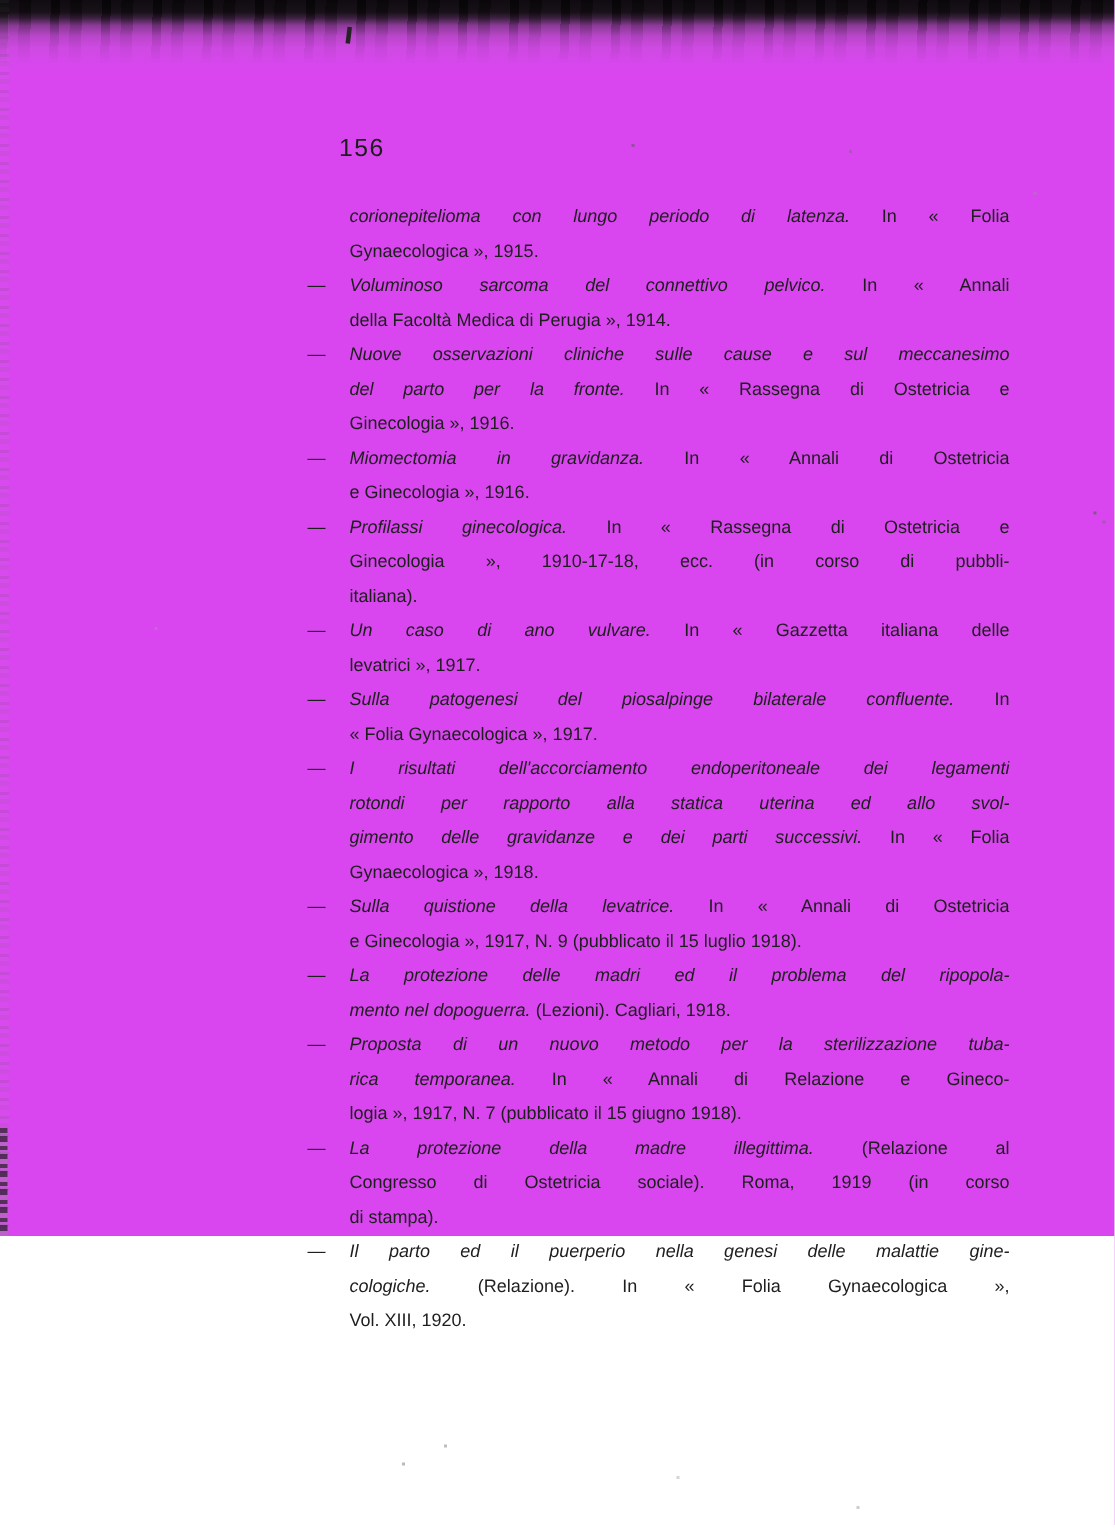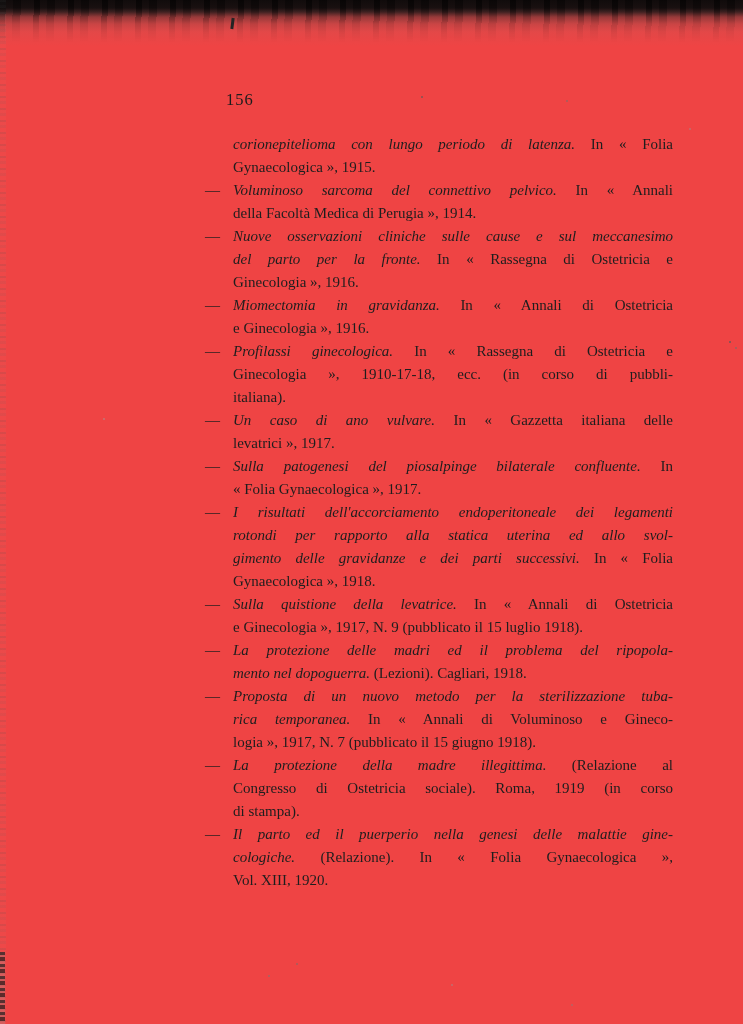--- a/index.html
+++ b/index.html
@@ -3,23 +3,23 @@
 <meta charset="utf-8">
 <style>
   html, body {
     margin: 0; padding: 0;
     width: 743px; height: 1024px;
     background: #ffffff;
     overflow: hidden;
   }
   .page {
     position: relative;
-    width: 743px; height: 1024px;
-    background: #ef4444;
-    font-family: Liberation Serif, serif;
+    width: 743px; height: 824px;
+    background: #d946ef;
+    font-family: Liberation Sans, sans-serif;
     color: #1e1e1e;
   }
   
   .top-band {
     position: absolute; top: 0; left: 0; right: 0; height: 46px;
     background: linear-gradient(to bottom,
       rgba(10,10,10,0.97) 0px,
       rgba(14,14,14,0.95) 8px,
       rgba(26,26,26,0.82) 12px,
       rgba(45,45,45,0.45) 17px,
@@ -82,21 +82,21 @@
       689px 128px 0 rgba(150,150,150,0.4);
   }
   .page-number {
     position: absolute; left: 226px; top: 90px;
     font-size: 16.5px; letter-spacing: 1px;
     color: #1c1c1c;
   }
   .bibliography {
     position: absolute; left: 233px; top: 133px;
     width: 440px;
-    font-size: 15px;
+    font-size: 12px;
     line-height: 23px;
     color: #1e1e1e;
   }
   .entry { position: relative; }
   .dash {
     position: absolute; left: -28px; top: 0;
     font-style: normal;
   }
   .line {
     height: 23px;
@@ -167,21 +167,21 @@
         <div class="line"><span class="ro">e Ginecologia », 1917, N. 9 (pubblicato il 15 luglio 1918).</span></div>
       </div>
       <div class="entry">
         <span class="dash">—</span>
         <div class="line just"><span class="it">La protezione delle madri ed il problema del ripopola-</span></div>
         <div class="line"><span class="it">mento nel dopoguerra.</span><span class="ro"> (Lezioni). Cagliari, 1918.</span></div>
       </div>
       <div class="entry">
         <span class="dash">—</span>
         <div class="line just"><span class="it">Proposta di un nuovo metodo per la sterilizzazione tuba-</span></div>
-        <div class="line just"><span class="it">rica temporanea.</span><span class="ro"> In « Annali di Voluminoso e Gineco-</span></div>
+        <div class="line just"><span class="it">rica temporanea.</span><span class="ro"> In « Annali di Relazione e Gineco-</span></div>
         <div class="line"><span class="ro">logia », 1917, N. 7 (pubblicato il 15 giugno 1918).</span></div>
       </div>
       <div class="entry">
         <span class="dash">—</span>
         <div class="line just"><span class="it">La protezione della madre illegittima.</span><span class="ro"> (Relazione al</span></div>
         <div class="line just"><span class="ro">Congresso di Ostetricia sociale). Roma, 1919 (in corso</span></div>
         <div class="line"><span class="ro">di stampa).</span></div>
       </div>
       <div class="entry">
         <span class="dash">—</span>

